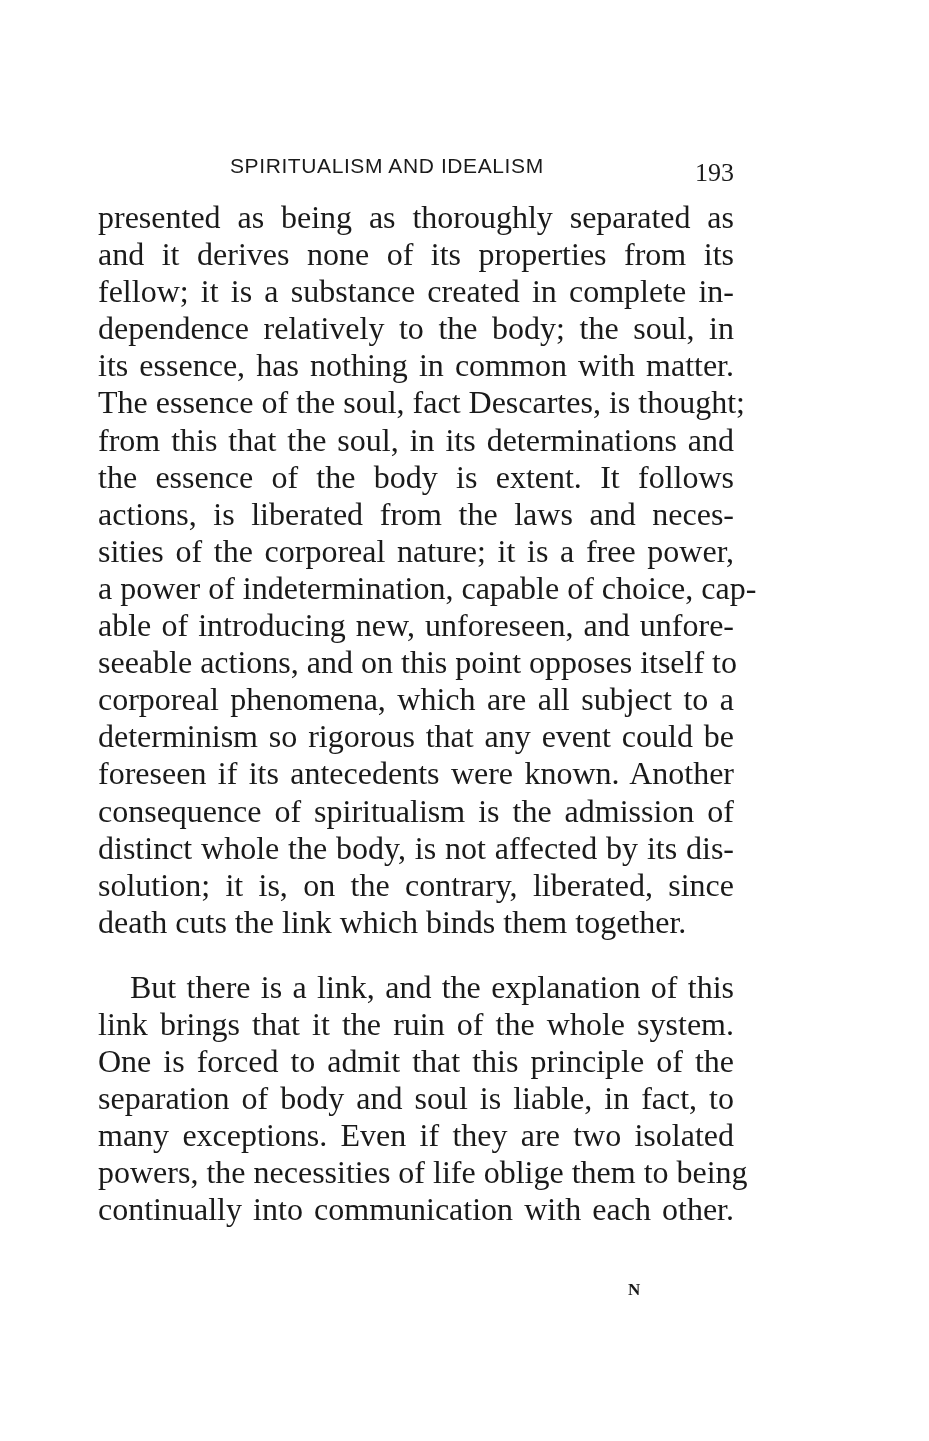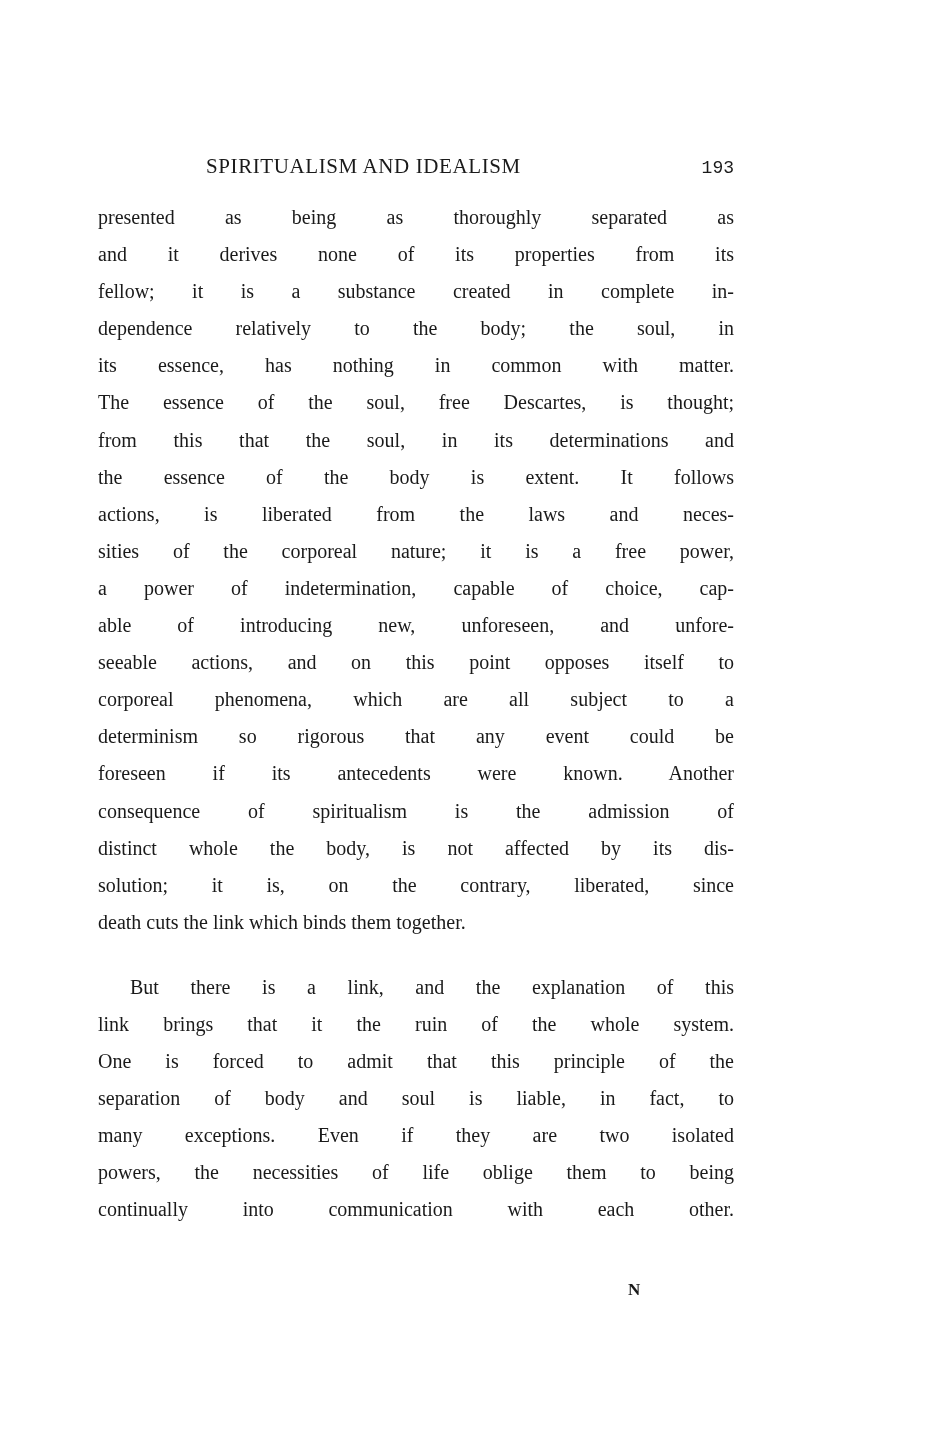--- a/index.html
+++ b/index.html
@@ -23,46 +23,46 @@
   }
   .running-head {
     position: absolute;
     top: 154px;
     left: 98px;
     width: 636px;
     height: 30px;
   }
   .running-title {
     position: absolute;
-    left: 108px;
+    left: 132px;
     top: 0;
-    font-family: Liberation Serif, serif;
+    font-family: Liberation Sans, sans-serif;
     font-size: 21px;
     letter-spacing: 0.6px;
     white-space: nowrap;
   }
   .page-number {
     position: absolute;
     right: 0;
     top: 4px;
-    font-family: Liberation Mono, monospace;
-    font-size: 18px;
+    font-family: Liberation Serif, serif;
+    font-size: 26px;
   }
   .body-text {
     position: absolute;
     left: 98px;
     top: 199px;
     width: 636px;
   }
   .line {
     display: block;
     height: 37.1px;
     line-height: 37.1px;
     font-family: "Liberation Serif", "DejaVu Serif", serif;
-    font-size: 20px;
+    font-size: 32px;
     text-align: justify;
     text-align-last: justify;
     white-space: nowrap;
     overflow: visible;
   }
   .line.last {
     text-align-last: left;
   }
   .line.indent {
     padding-left: 32px;
@@ -88,21 +88,21 @@
   </div>
 
   <div class="body-text">
 
     <div>
       <span class="line">presented as being as thoroughly separated as</span>
       <span class="line">and it derives none of its properties from its</span>
       <span class="line">fellow; it is a substance created in complete in-</span>
       <span class="line">dependence relatively to the body; the soul, in</span>
       <span class="line">its essence, has nothing in common with matter.</span>
-      <span class="line">The essence of the soul, free Descartes, is thought;</span>
+      <span class="line">The essence of the soul, fact Descartes, is thought;</span>
       <span class="line">from this that the soul, in its determinations and</span>
       <span class="line">the essence of the body is extent. It follows</span>
       <span class="line">actions, is liberated from the laws and neces-</span>
       <span class="line">sities of the corporeal nature; it is a free power,</span>
       <span class="line">a power of indetermination, capable of choice, cap-</span>
       <span class="line">able of introducing new, unforeseen, and unfore-</span>
       <span class="line">seeable actions, and on this point opposes itself to</span>
       <span class="line">corporeal phenomena, which are all subject to a</span>
       <span class="line">determinism so rigorous that any event could be</span>
       <span class="line">foreseen if its antecedents were known. Another</span>

